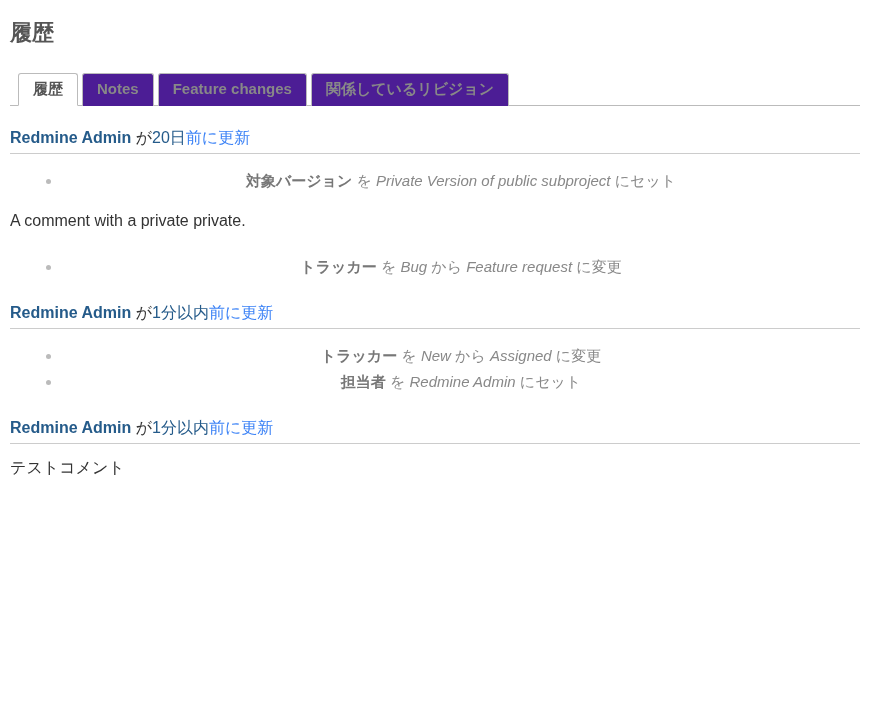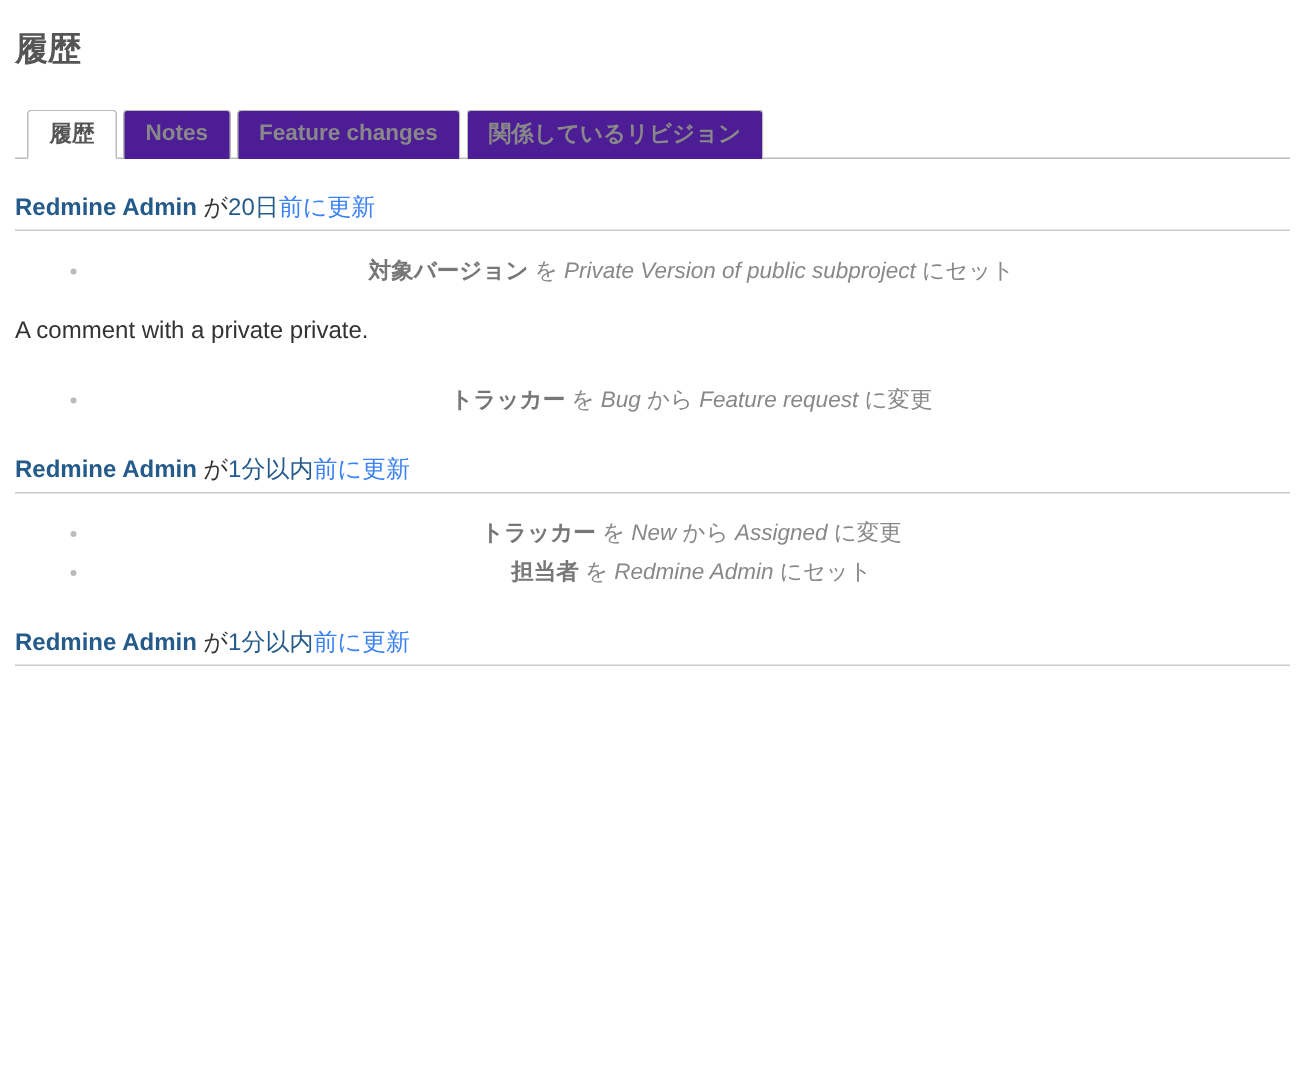--- a/index.html
+++ b/index.html
@@ -128,14 +128,15 @@
     </div>
     <div class="journal">
       <div class="journal-header"><a class="user">Redmine Admin</a><span class="ga"> が</span><a class="time-link">1分以内</a><span class="suffix">前に更新</span></div>
       <ul>
         <li><span class="prop">トラッカー</span><span class="txt"> を </span><span class="val">New</span><span class="txt"> から </span><span class="val">Assigned</span><span class="txt"> に変更</span></li>
         <li><span class="prop">担当者</span><span class="txt"> を </span><span class="val">Redmine Admin</span><span class="txt"> にセット</span></li>
       </ul>
     </div>
     <div class="journal">
       <div class="journal-header"><a class="user">Redmine Admin</a><span class="ga"> が</span><a class="time-link">1分以内</a><span class="suffix">前に更新</span></div>
+      <div class="journal-note">テストコメント</div>
     </div>
   </div>
 
 </body></html>

